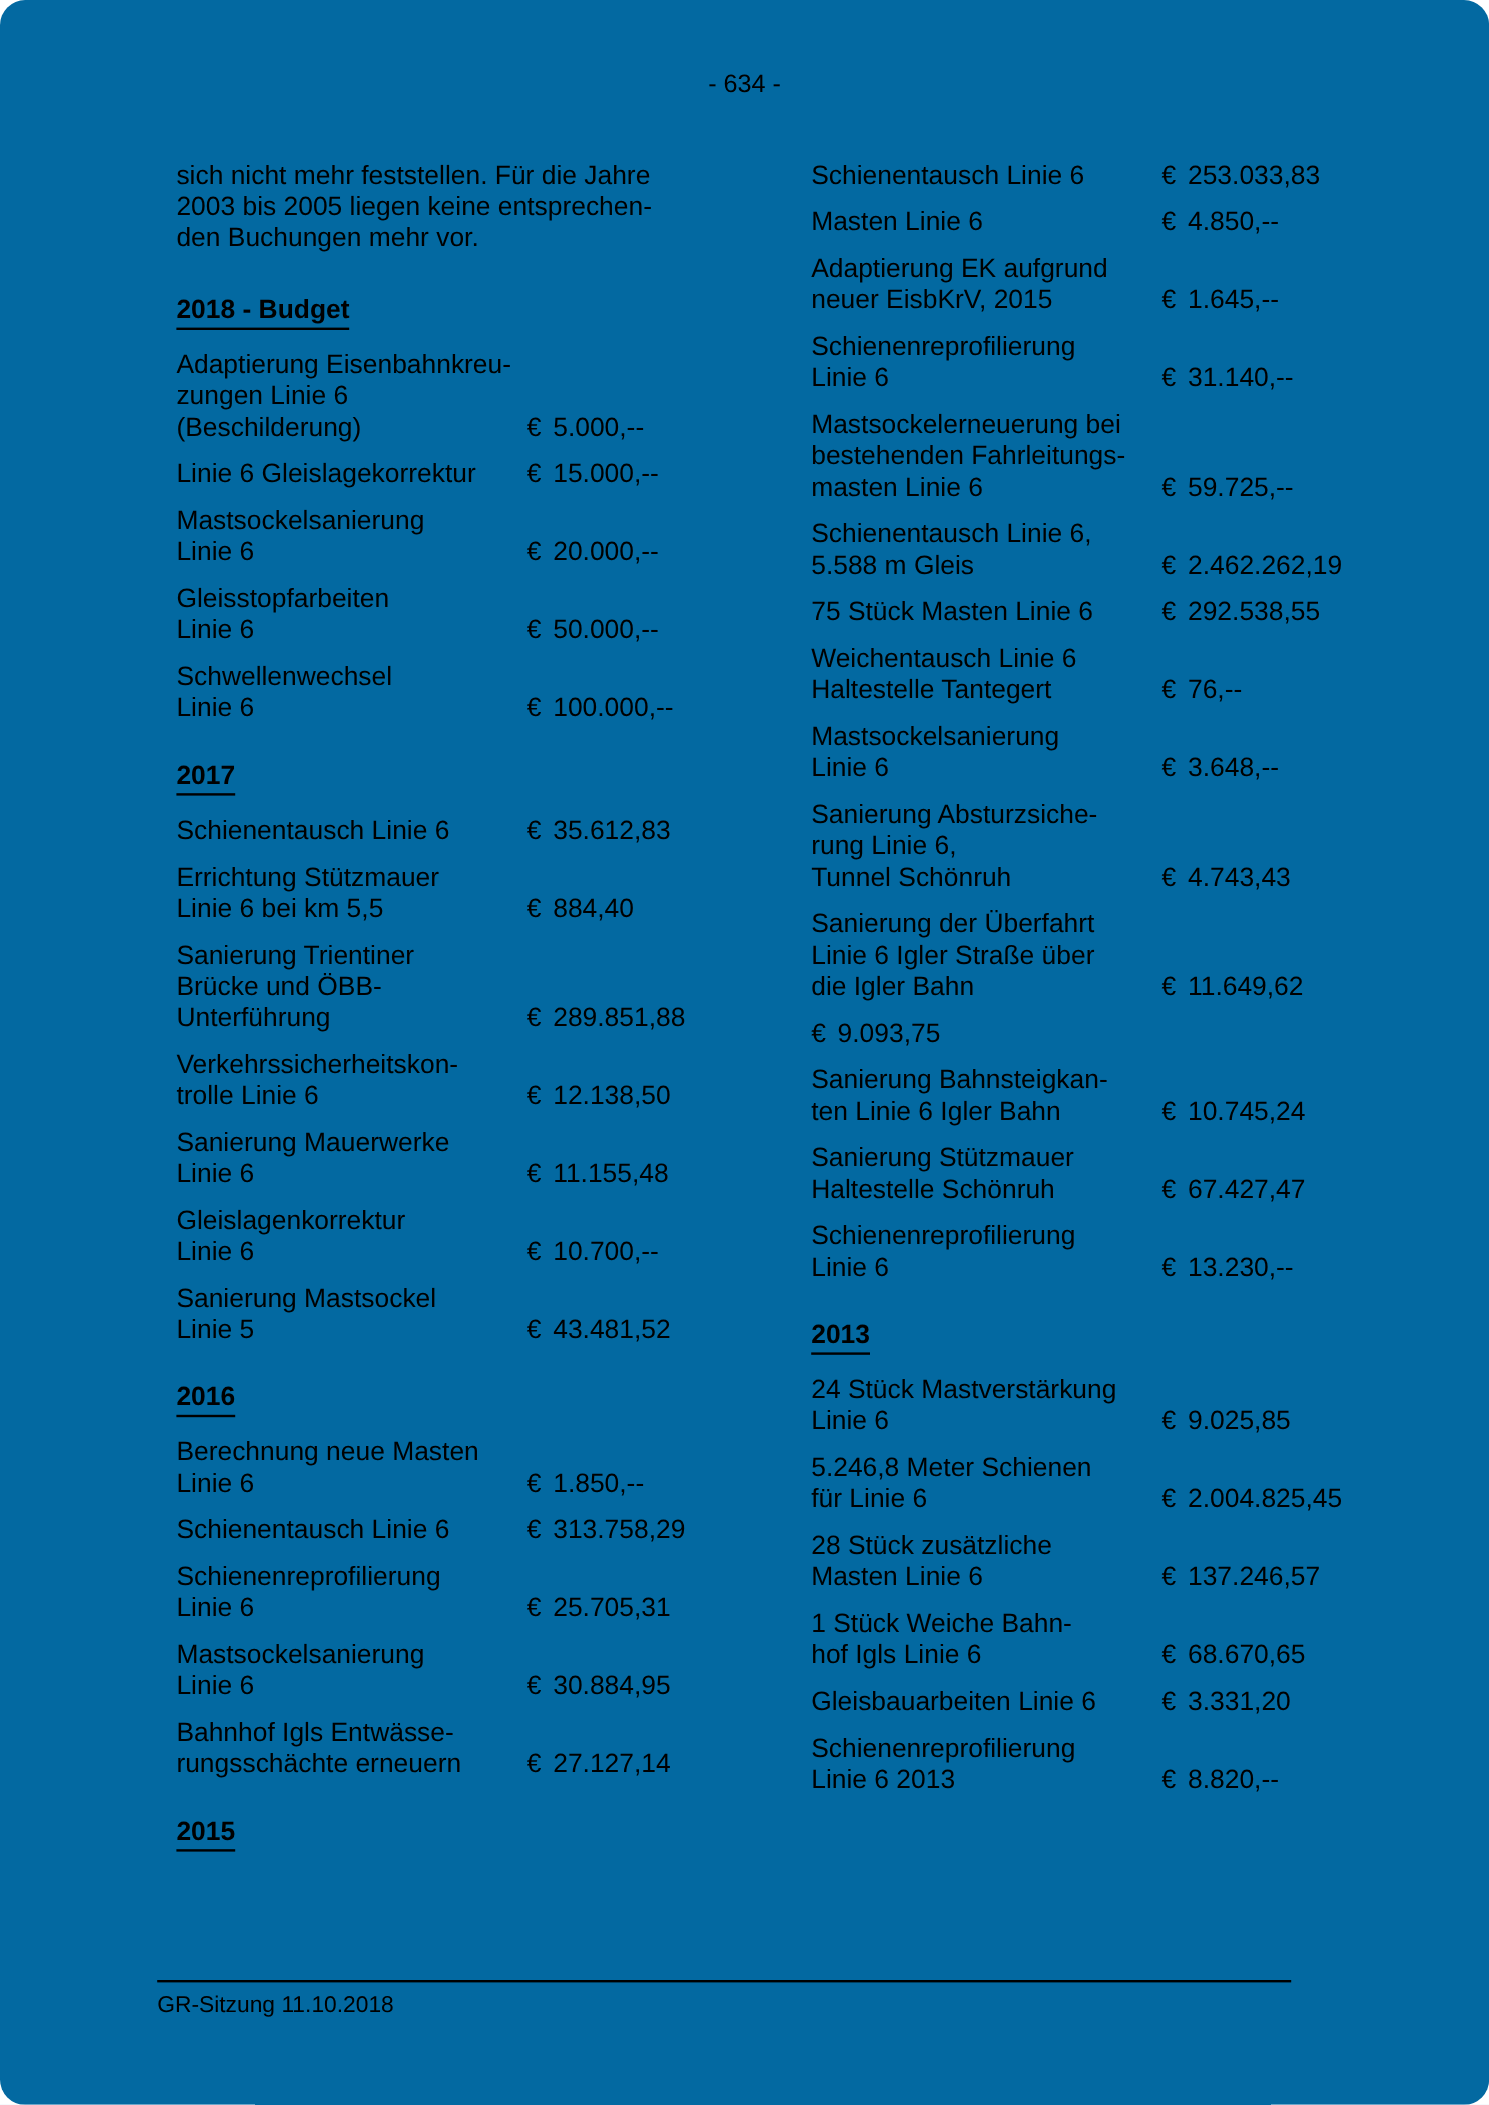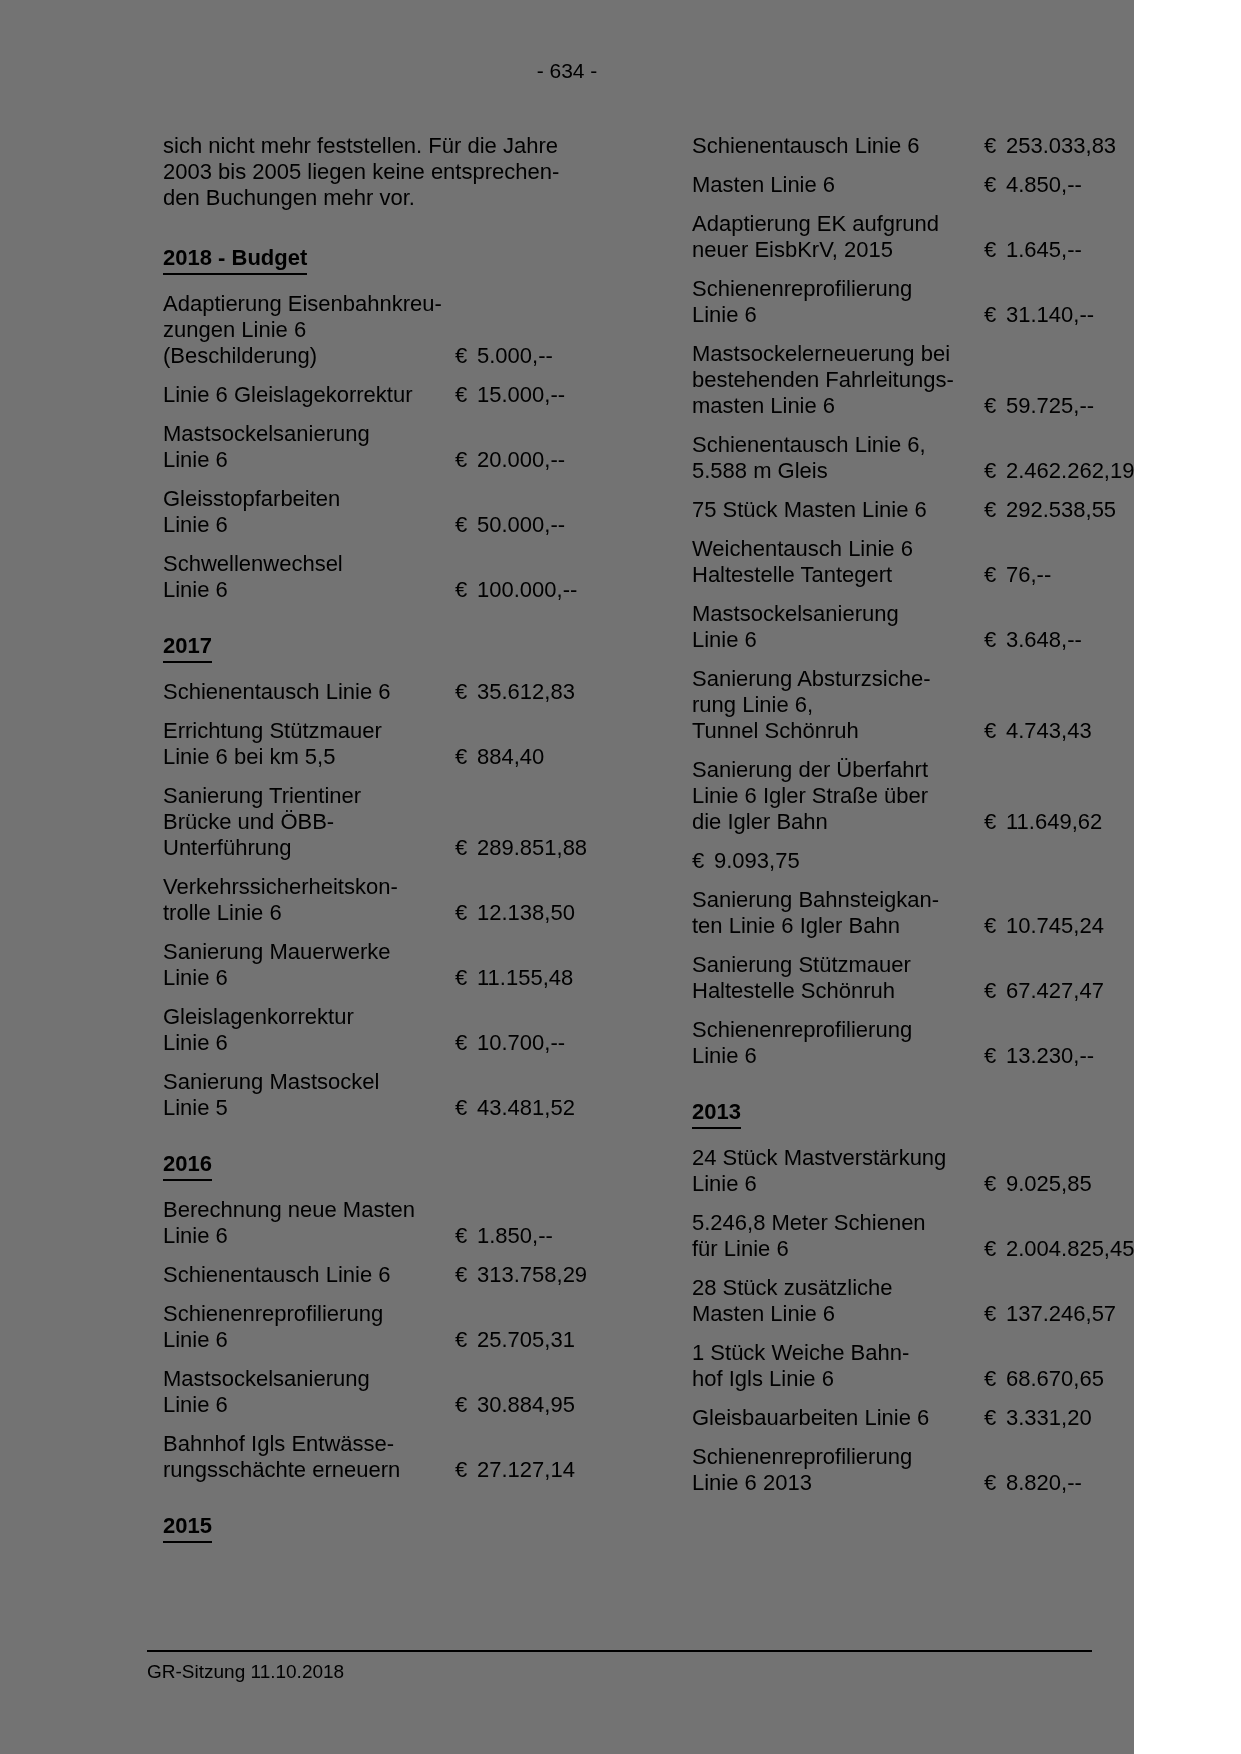--- a/index.html
+++ b/index.html
@@ -2,41 +2,42 @@
 <html><head>
 <meta charset="utf-8">
 <style>
   html, body {
     margin: 0;
     padding: 0;
     background: #ffffff;
   }
   .page {
     position: relative;
-    width: 1134px;
+    width: 1241px;
     height: 1754px;
-    background: #737373;
+    background: #0369a1;
     color: #000000;
     font-family: "Liberation Sans", "DejaVu Sans", sans-serif;
     font-size: 22px;
     line-height: 26px;
     overflow: hidden;
+    border-radius: 21px;
   }
   .page-number {
     position: absolute;
     top: 58px;
     left: 0;
     right: 0;
     text-align: center;
     font-size: 21px;
   }
   .content {
     position: absolute;
     top: 133px;
-    left: 163px;
+    left: 147px;
     width: 1038px;
     display: flex;
     gap: 79px;
     align-items: flex-start;
   }
   .col-left { width: 450px; flex: none; }
   .col-right { width: 509px; flex: none; }
   .intro {
     margin: 0 0 34px 0;
     white-space: pre-line;
@@ -64,21 +65,21 @@
     flex: none;
     width: 22px;
   }
   .entry-amount {
     flex: 1;
     white-space: nowrap;
   }
   .footer {
     position: absolute;
     top: 1650px;
-    left: 147px;
+    left: 131px;
     width: 945px;
     border-top: 2px solid #000;
     padding-top: 8px;
     font-size: 19px;
     line-height: 23px;
   }
 </style>
 </head>
 <body>
 

